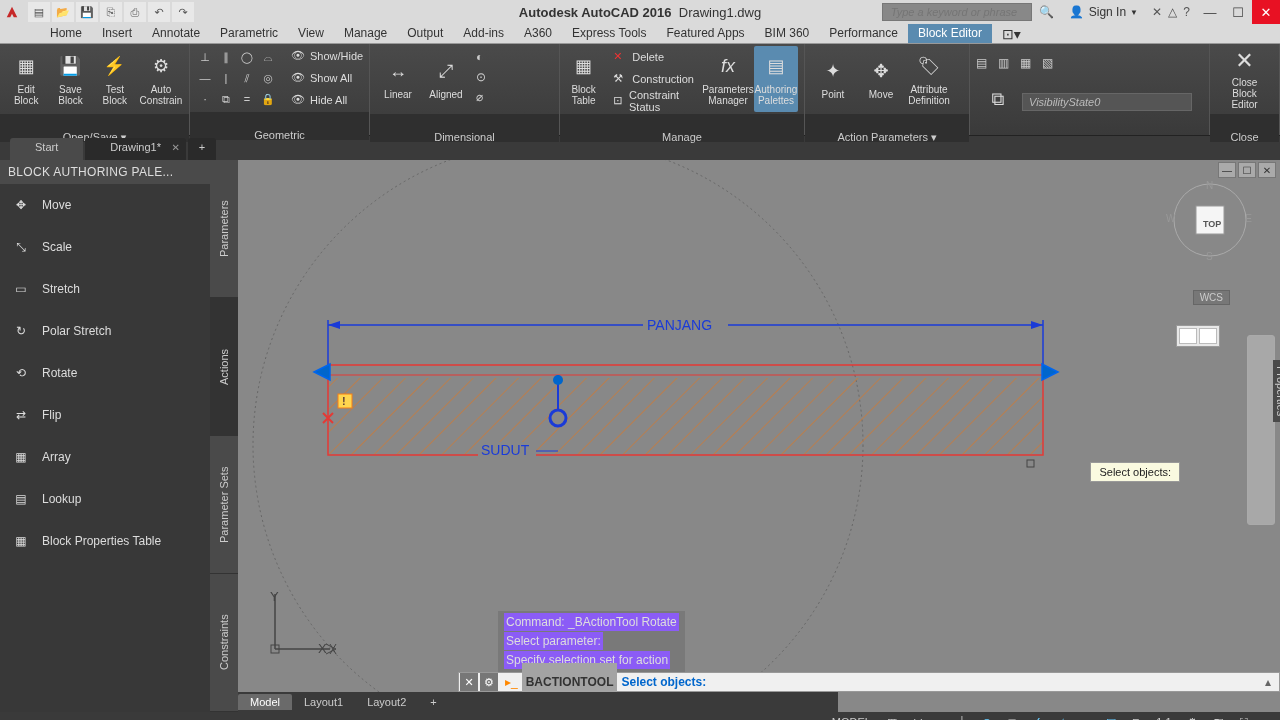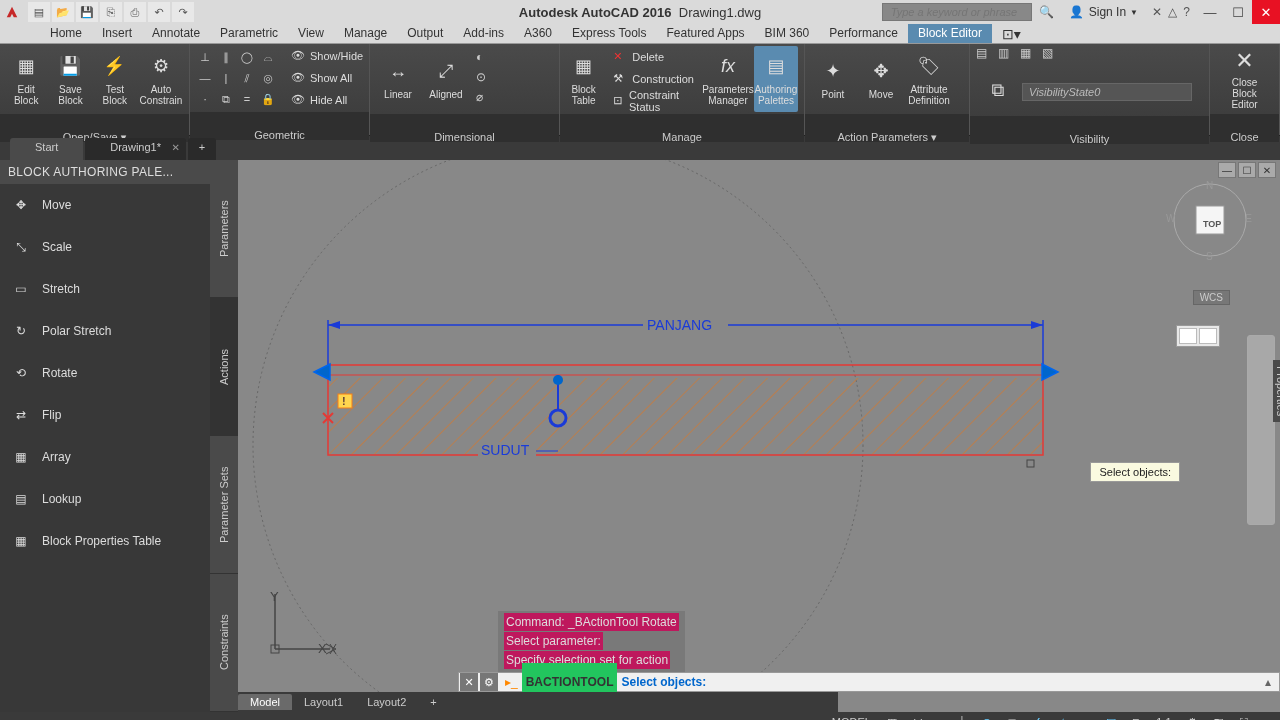--- a/index.html
+++ b/index.html
@@ -71,26 +71,26 @@
 .vp-ctrl div { width: 18px; height: 16px; background: #fff; border: 1px solid #bbb; }
 .tooltip-so { position: absolute; top: 302px; right: 100px; background: #fafae0; border: 1px solid #999; color: #222; font-size: 11px; padding: 3px 8px; }
 .navbar-v { position: absolute; top: 175px; right: 5px; width: 28px; height: 190px; background: rgba(200,200,200,0.5); border: 1px solid #aaa; border-radius: 3px; }
 .propsbtn { position: absolute; top: 200px; right: -9px; writing-mode: vertical-rl; font-size: 11px; color: #ccc; background: #4a4a4a; padding: 6px 2px; }
 
 
 svg.draw { position: absolute; inset: 0; width: 100%; height: 100%; }
 
 
 .cmdhist { position: absolute; bottom: 40px; left: 260px; background: rgba(120,120,120,0.9); color: #ddd; font-family: Consolas, monospace; font-size: 12px; padding: 2px 6px; line-height: 1.5; }
-.cmdhist div { background: #be185d; margin-bottom: 1px; padding: 0 2px; display: inline-block; }
+.cmdhist div { background: #8b5cf6; margin-bottom: 1px; padding: 0 2px; display: inline-block; }
 .cmdline { position: absolute; bottom: 20px; left: 220px; right: 0; height: 20px; background: #f0f0f0; border: 1px solid #999; display: flex; align-items: center; font-family: Consolas, monospace; font-size: 12px; color: #444; }
 .cmdline .cx { width: 18px; height: 18px; background: #777; color: #fff; display: flex; align-items: center; justify-content: center; margin: 0 1px; font-size: 11px; }
 .cmdline .pr { padding-left: 6px; display: flex; align-items: center; gap: 4px; }
 .cmdline .pr b { color: #06c; font-weight: 600; }
-.cmdline .cmdname { background: #22c55e; padding: 12px 4px; font-weight: 600; color: #333; }
+.cmdline .cmdname { background: #a3a3a3; padding: 12px 4px; font-weight: 600; color: #333; }
 
 
 .layouts { position: absolute; bottom: 0; left: 0; height: 20px; display: flex; align-items: center; background: #3a3a3a; width: 600px; }
 .layouts .lt { padding: 2px 12px; font-size: 11px; color: #ccc; }
 .layouts .lt.active { background: #6a6a6a; color: #fff; border-radius: 2px 2px 0 0; }
 
 
 .status { height: 20px; background: #3a3a3a; display: flex; align-items: center; justify-content: flex-end; padding: 0 6px; gap: 8px; color: #ccc; font-size: 11px; }
 .status .sb { padding: 0 4px; }
 .status .sb.on { color: #6cf; }
@@ -292,21 +292,20 @@
           <div style="width:18px;height:18px;color:#ccc">▧</div>
         </div>
         <div style="display:flex;align-items:center;gap:2px">
           <div class="bigbtn" style="width:44px;height:44px">
               <div class="ic">⧉</div>
             </div>
           <input class="vsbox" readonly="" value="VisibilityState0" style="">
         </div>
       </div>
     </div>
-    <div class="rpanel-title">Visibility</div>
   </div>
 
   <div class="rpanel" style="flex:1">
     <div class="rpanel-body" style="justify-content:center">
       <div class="bigbtn" style="width:56px">
           <div class="ic" style="font-size:22px">✕</div>
           <span>Close Block Editor</span>
         </div>
     </div>
     <div class="rpanel-title">Close</div>

